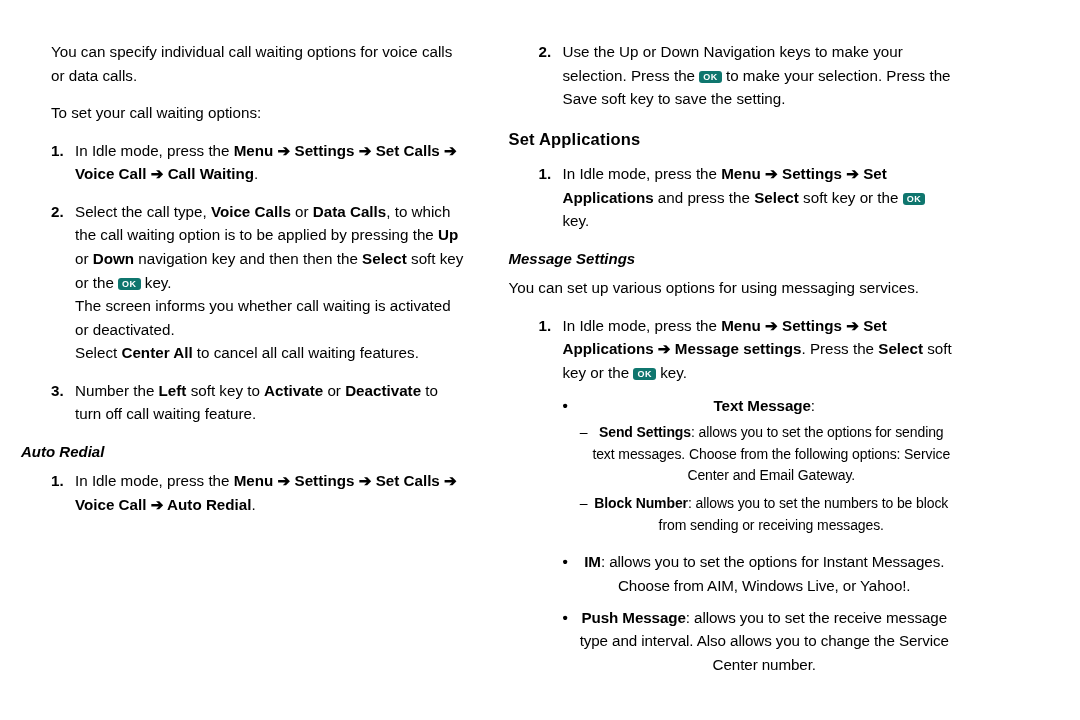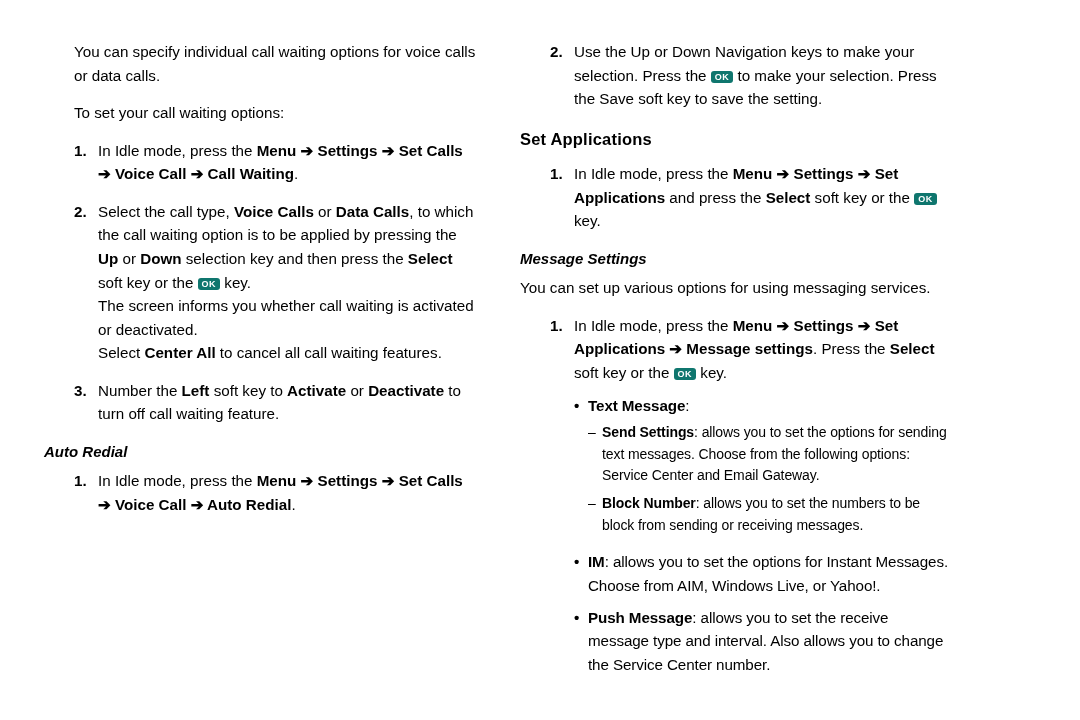--- a/index.html
+++ b/index.html
@@ -8,21 +8,21 @@
     width: 1080px;
     height: 720px;
     background: #fff;
     font-family: Arial, Helvetica, sans-serif;
     color: #000;
   }
   .page {
     box-sizing: border-box;
     width: 992px;
     height: 720px;
-    padding: 40px 40px 20px 44px;
+    padding: 40px 40px 20px 21px;
   }
   .cols {
     display: flex;
     gap: 44px;
   }
   .col {
     flex: 1 1 0;
     line-height: 1.55;
     font-size: 15.2px;
   }
@@ -75,21 +75,21 @@
     margin-top: 30px;
   }
   ul.bul1 { list-style: none; padding: 0; margin: 0; }
   ul.bul1 > li { display: flex; margin-bottom: 8px; }
   ul.bul1 > li > .m { min-width: 14px; font-weight: bold; }
   ul.bul1 > li > .b { flex: 1; }
   ul.bul2 { list-style: none; padding: 0; margin: 4px 0 2px 0; }
   ul.bul2 > li { display: flex; margin-bottom: 6px; font-size: 14px; }
   ul.bul2 > li > .m { min-width: 14px; }
   ul.bul2 > li > .b { flex: 1; }
-  .condensed { font-stretch: condensed; letter-spacing: -0.1px; }
+  .condensed { font-stretch: condensed; letter-spacing: -0.1px; text-align: center; }
 </style>
 </head>
 <body>
 
 <div class="page">
   <div class="cols">
 
     <div class="col">
       <div class="para indent1">You can specify individual call waiting options for voice calls or data calls.</div>
       <div class="para indent1">To set your call waiting options:</div>
@@ -97,21 +97,21 @@
       <ol class="num">
         <li>
           <span class="marker">1.</span>
           <span class="body">
             <span>In Idle mode, press the </span><b><span>Menu </span><span>➔</span><span> Settings </span><span>➔</span><span> Set Calls </span><span>➔</span><span> Voice Call </span><span>➔</span><span> Call Waiting</span></b><span>.</span>
           </span>
         </li>
         <li>
           <span class="marker">2.</span>
           <span class="body">
-            <span>Select the call type, </span><b>Voice Calls</b><span> or </span><b>Data Calls</b><span>, to which the call waiting option is to be applied by pressing the </span><b>Up</b><span> or </span><b>Down</b><span> selection key and then press the </span><b>Select</b><span> soft key or the </span><span class="ok-key">OK</span><span> key.</span>
+            <span>Select the call type, </span><b>Voice Calls</b><span> or </span><b>Data Calls</b><span>, to which the call waiting option is to be applied by pressing the </span><b>Up</b><span> or </span><b>Down</b><span> navigation key and then then the </span><b>Select</b><span> soft key or the </span><span class="ok-key">OK</span><span> key.</span>
             <div class="subblock">The screen informs you whether call waiting is activated or deactivated.</div>
             <div class="subblock">
               <span>Select </span><b>Center All</b><span> to cancel all call waiting features.</span>
             </div>
           </span>
         </li>
         <li>
           <span class="marker">3.</span>
           <span class="body">
             <span>Number the </span><b>Left</b><span> soft key to </span><b>Activate</b><span> or </span><b>Deactivate</b><span> to turn off call waiting feature.</span>

